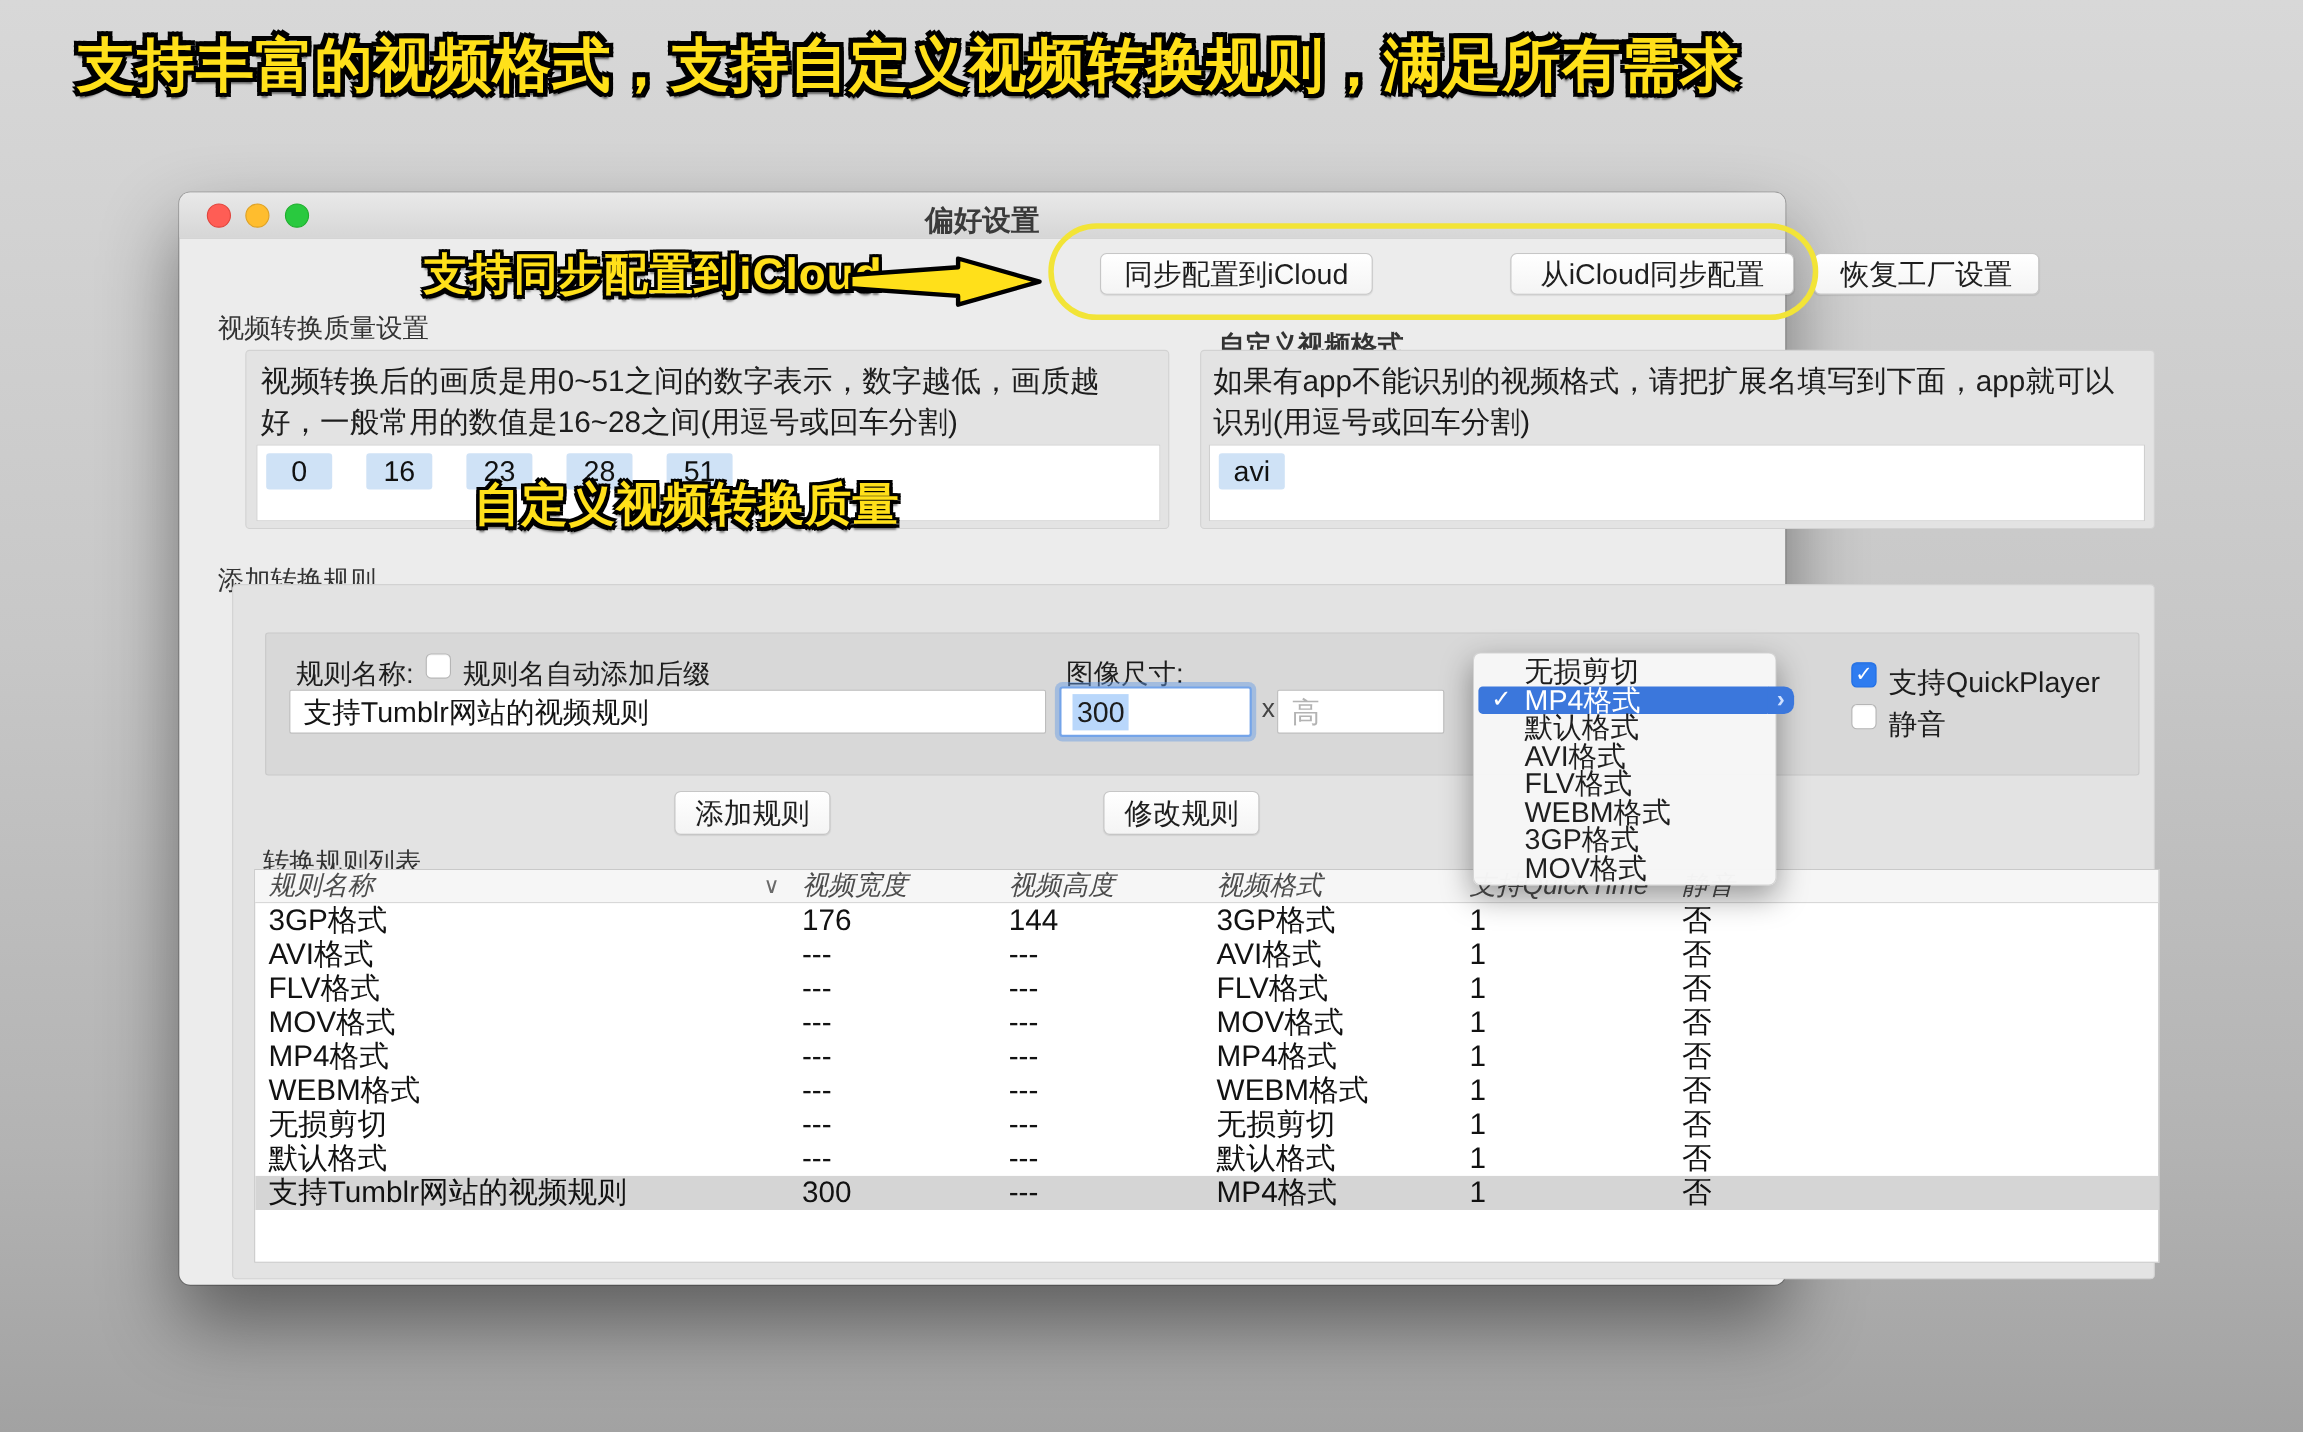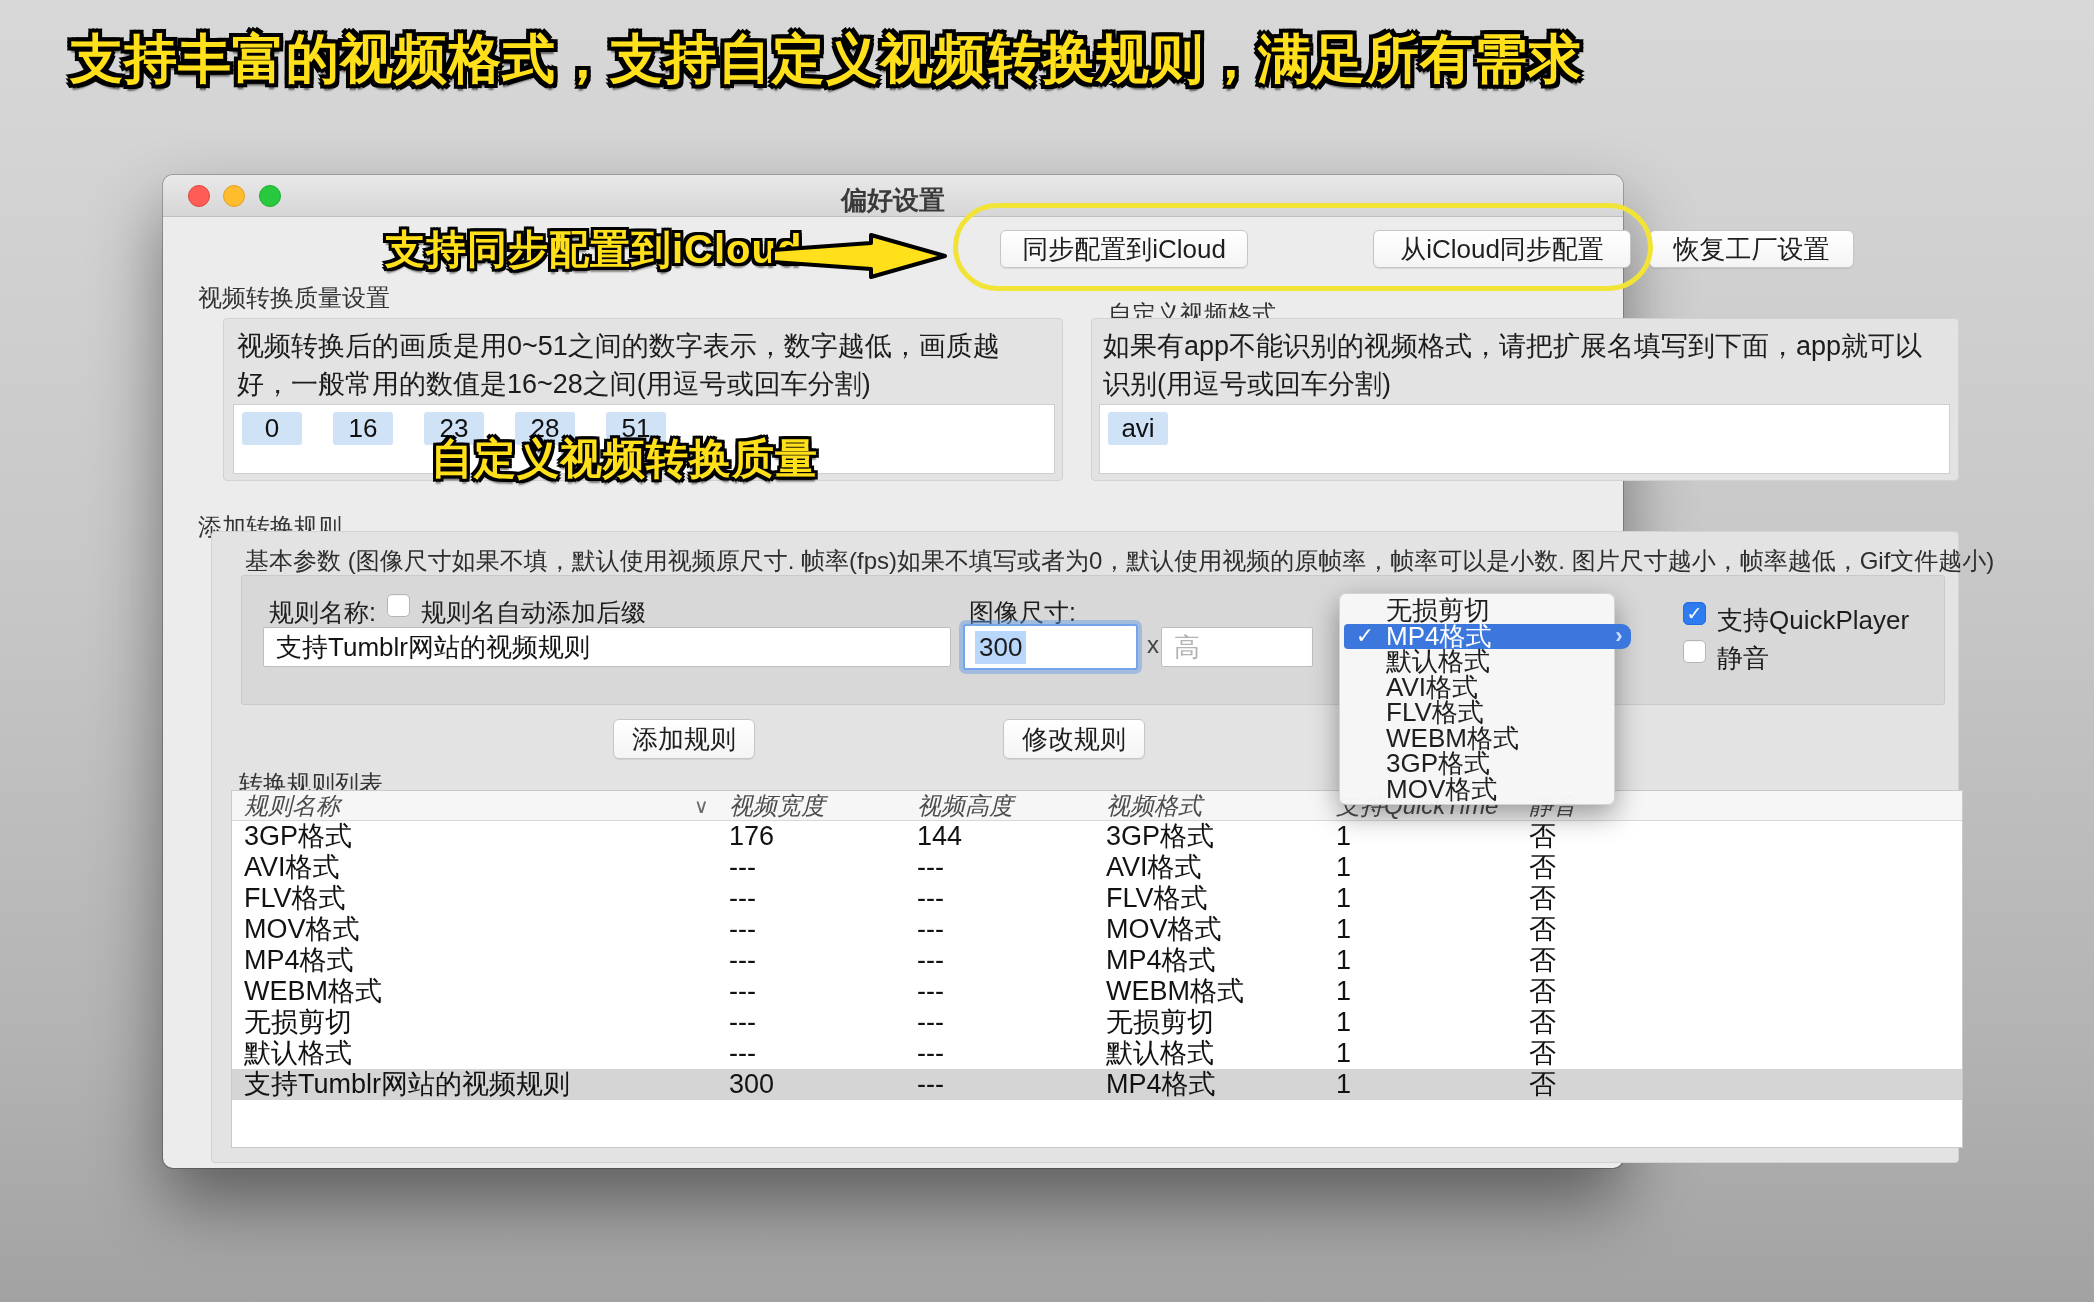--- a/index.html
+++ b/index.html
@@ -137,28 +137,27 @@
   <svg class="sync-arrow" width="178" height="46" viewBox="0 0 178 46">
     <polygon points="2,17 100,10 100,2 174,23 100,44 100,36 2,29" fill="#ffe01a" stroke="#000" stroke-width="4" stroke-linejoin="round"></polygon>
   </svg>
 
   <div class="group-label" style="left:35px;top:107px;">视频转换质量设置</div>
   <div class="group-box" style="left:60px;top:143px;width:840px;height:163px;"></div>
   <div class="desc" style="left:74px;top:152px;width:812px;">视频转换后的画质是用0~51之间的数字表示，数字越低，画质越好，一般常用的数值是16~28之间(用逗号或回车分割)</div>
   <div class="white-field" style="left:70px;top:229px;width:822px;height:70px;"><span class="token">0</span><span class="token">16</span><span class="token">23</span><span class="token">28</span><span class="token">51</span></div>
   <div class="quality-note outline-text outline-sm">自定义视频转换质量</div>
 
-  <div class="group-label" style="left:945px;top:123px;">自定义视频格式</div>
+  <div class="group-label" style="left:945px;top:123px;font-weight:bold;">自定义视频格式</div>
   <div class="group-box" style="left:928px;top:143px;width:868px;height:163px;"></div>
   <div class="desc" style="left:940px;top:152px;width:845px;">如果有app不能识别的视频格式，请把扩展名填写到下面，app就可以识别(用逗号或回车分割)</div>
   <div class="white-field" style="left:936px;top:229px;width:851px;height:70px;"><span class="token">avi</span></div>
 
   <div class="group-label" style="left:35px;top:336px;">添加转换规则</div>
   <div class="group-box" style="left:48px;top:356px;width:1748px;height:632px;"></div>
-  <div class="hint">基本参数 (图像尺寸如果不填，默认使用视频原尺寸. 帧率(fps)如果不填写或者为0，默认使用视频的原帧率，帧率可以是小数. 图片尺寸越小，帧率越低，Gif文件越小)</div>
   <div class="inner-panel"></div>
 
   <div class="form-label" style="left:106px;top:421px;">规则名称:</div>
   <div class="checkbox" style="left:224px;top:419px;"></div>
   <div class="form-label" style="left:258px;top:421px;">规则名自动添加后缀</div>
   <input class="text-input" style="left: 100px; top: 452px; width: 688px; height: 40px;" value="支持Tumblr网站的视频规则">
 
   <div class="form-label" style="left:806px;top:421px;">图像尺寸:</div>
   <div class="focus-input" style="left:800px;top:449px;width:175px;height:46px;">
     <span class="selhl">300</span>

